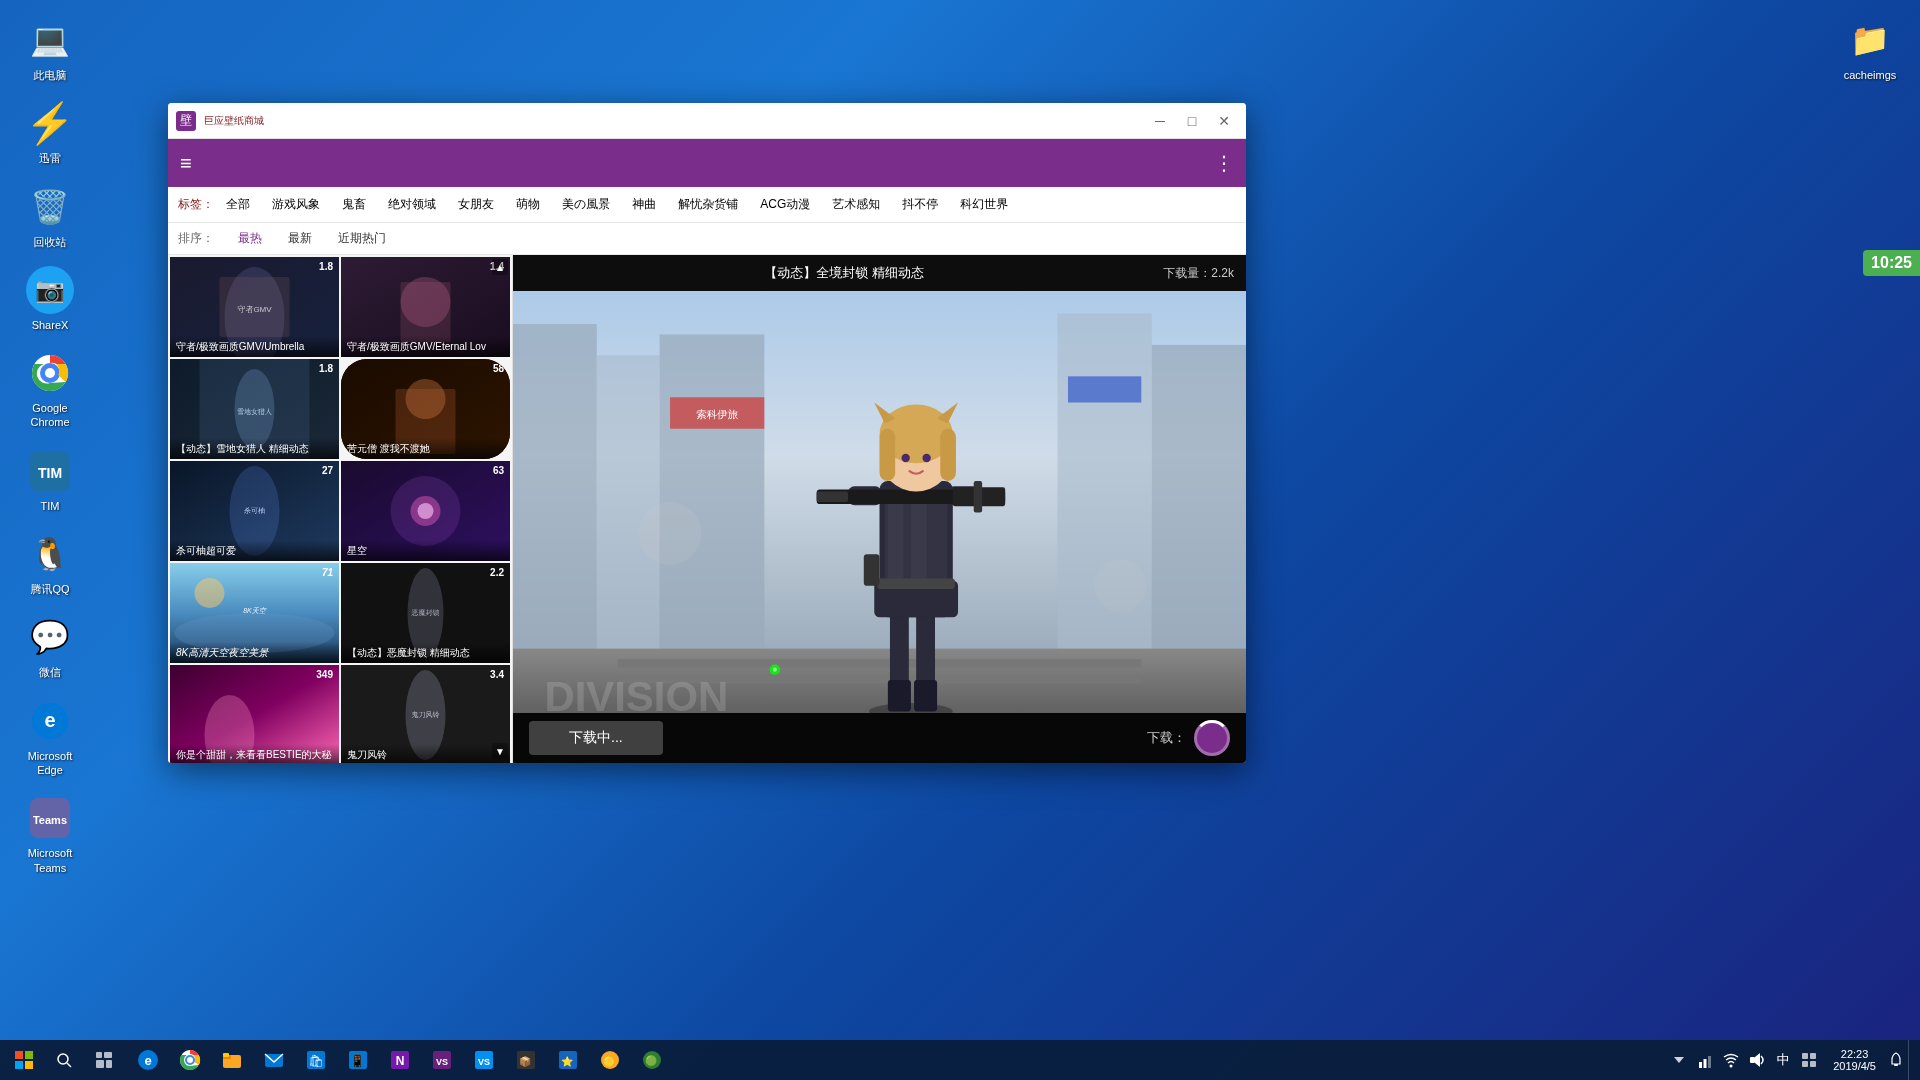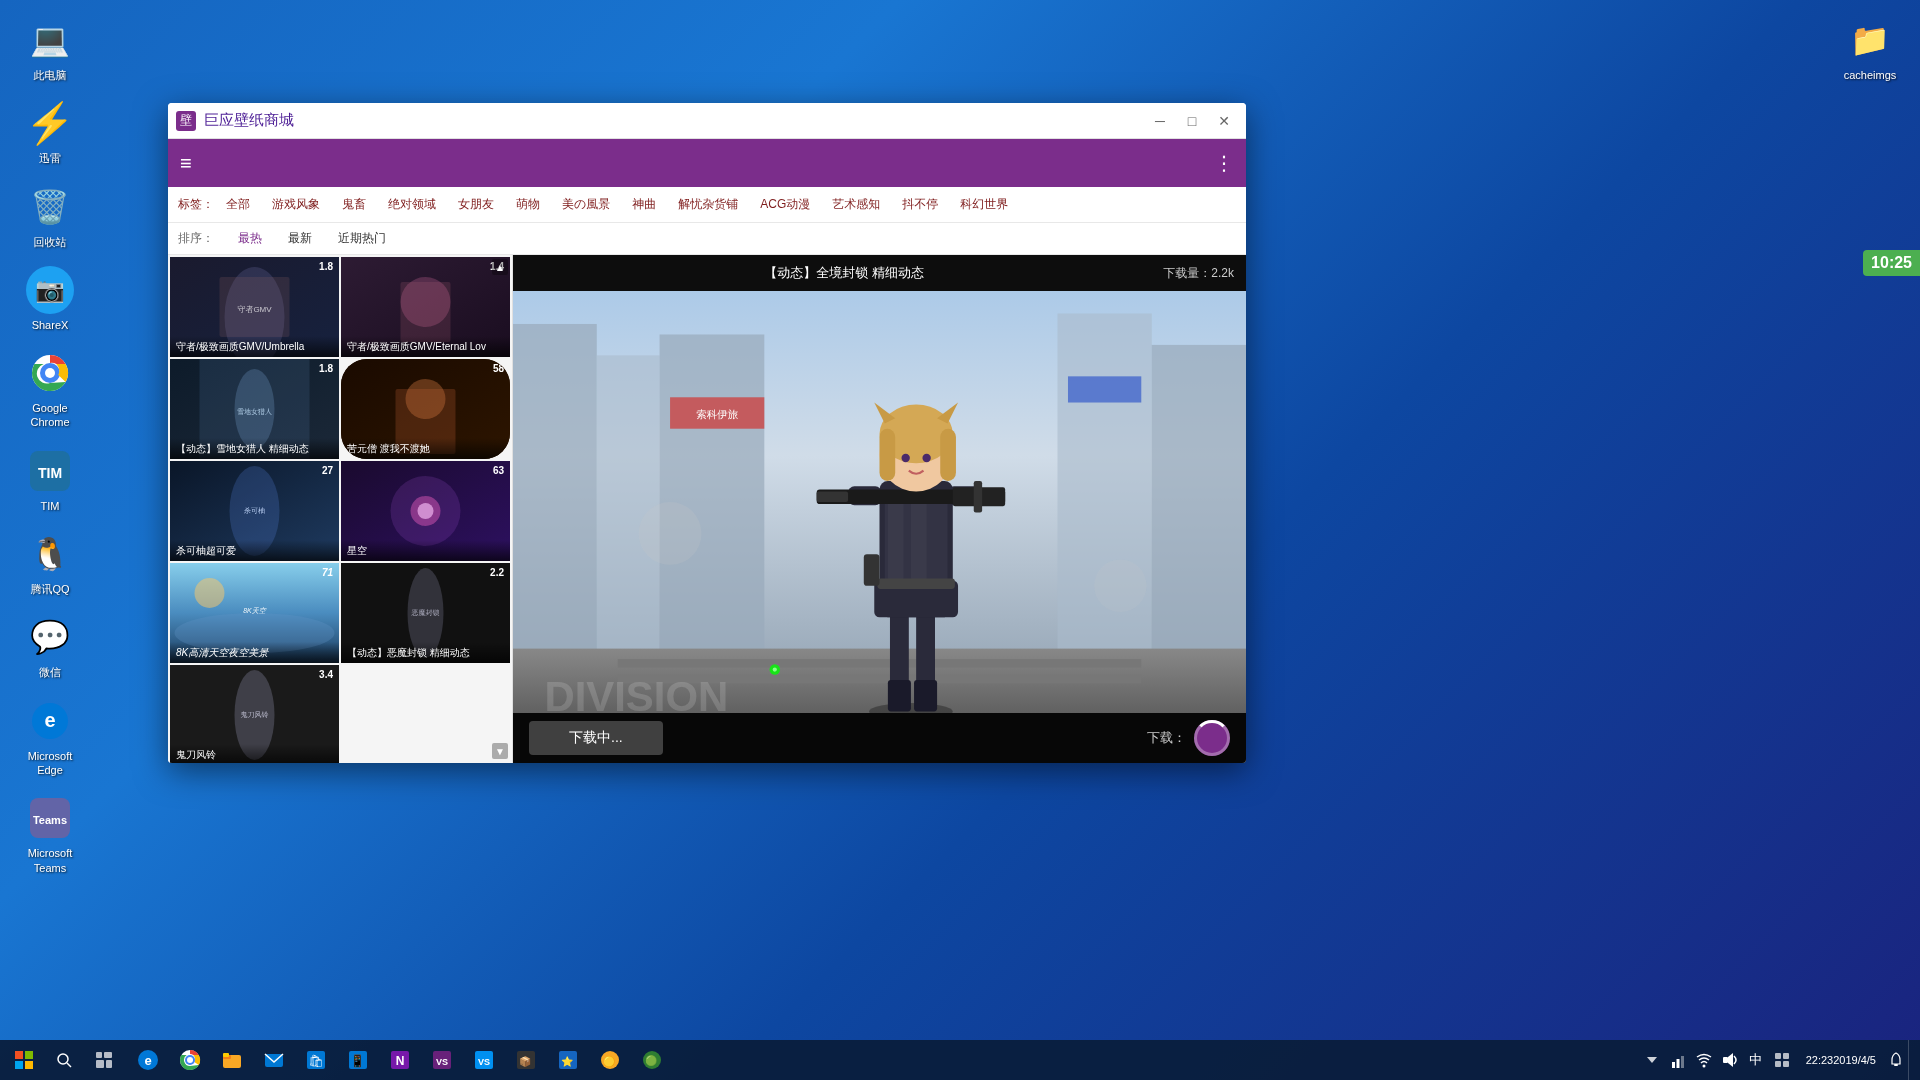--- a/index.html
+++ b/index.html
@@ -100,22 +100,22 @@
       background: #7b2d8b;
       border-radius: 3px;
       margin-right: 8px;
       display: flex;
       align-items: center;
       justify-content: center;
       font-size: 12px;
       color: #fff;
     }
     .title-bar .title-text {
-      font-size: 15px;
-      color: #4c1d95;
+      font-size: 10px;
+      color: #7f1d1d;
       flex: 1;
       font-family: Liberation Mono, monospace;
     }
     .title-bar .window-controls {
       display: flex;
       gap: 4px;
     }
     .window-btn {
       width: 28px;
       height: 24px;
@@ -159,21 +159,21 @@
       border-bottom: 1px solid #e8e8e8;
       flex-shrink: 0;
     }
     .tags-label {
       font-size: 12px;
       color: #7f1d1d;
       margin-right: 8px;
     }
     .tag-item {
       font-size: 12px;
-      color: #7f1d1d;
+      color: #000000;
       margin-right: 14px;
       cursor: pointer;
       padding: 2px 4px;
       border-radius: 2px;
       white-space: nowrap;
     }
 
     
     .sort-bar {
       height: 32px;
@@ -456,20 +456,21 @@
       display: flex;
       align-items: center;
       justify-content: center;
       color: #fff;
       font-size: 12px;
       cursor: pointer;
     }
 
     .taskbar-clock {
       display: flex;
+      flex-direction: column;
       align-items: center;
       color: #fff;
       font-size: 11px;
       padding: 0 8px;
       cursor: pointer;
     }
 
     .taskbar-show-desktop {
       width: 8px;
       height: 40px;
@@ -751,20 +752,37 @@
               <rect width="170" height="100" fill="#111"></rect>
               <ellipse cx="85" cy="50" rx="18" ry="45" fill="rgba(100,100,120,0.4)"></ellipse>
               <text x="85" y="52" text-anchor="middle" fill="rgba(200,200,220,0.8)" font-size="7">恶魔封锁</text>
             </svg>
             <span class="thumb-count">2.2</span>
             <div class="thumb-overlay">
               <div class="thumb-title">【动态】恶魔封锁 精细动态</div>
             </div>
           </div>
 
+          <div class="thumb-item bg-pink">
+            <svg width="100%" height="100%" viewBox="0 0 170 100" preserveAspectRatio="xMidYMid slice">
+              <defs>
+                <linearGradient id="g8" x1="0" y1="0" x2="1" y2="1">
+                  <stop offset="0%" stop-color="#3d0030"></stop>
+                  <stop offset="50%" stop-color="#800060"></stop>
+                  <stop offset="100%" stop-color="#ff69b4"></stop>
+                </linearGradient>
+              </defs>
+              <rect width="170" height="100" fill="url(#g8)"></rect>
+              <ellipse cx="60" cy="70" rx="25" ry="40" fill="rgba(255,150,200,0.3)"></ellipse>
+            </svg>
+            <span class="thumb-count">349</span>
+            <div class="thumb-overlay">
+              <div class="thumb-title">你是个甜甜，来看看BESTIE的大秘</div>
+            </div>
+          </div>
           <div class="thumb-item bg-dark6">
             <svg width="100%" height="100%" viewBox="0 0 170 100" preserveAspectRatio="xMidYMid slice">
               <rect width="170" height="100" fill="#1a1a1a"></rect>
               <ellipse cx="85" cy="50" rx="20" ry="45" fill="rgba(150,150,180,0.3)"></ellipse>
               <text x="85" y="52" text-anchor="middle" fill="rgba(220,220,240,0.8)" font-size="7">鬼刀风铃</text>
             </svg>
             <span class="thumb-count">3.4</span>
             <div class="thumb-overlay">
               <div class="thumb-title">鬼刀风铃</div>
             </div>

